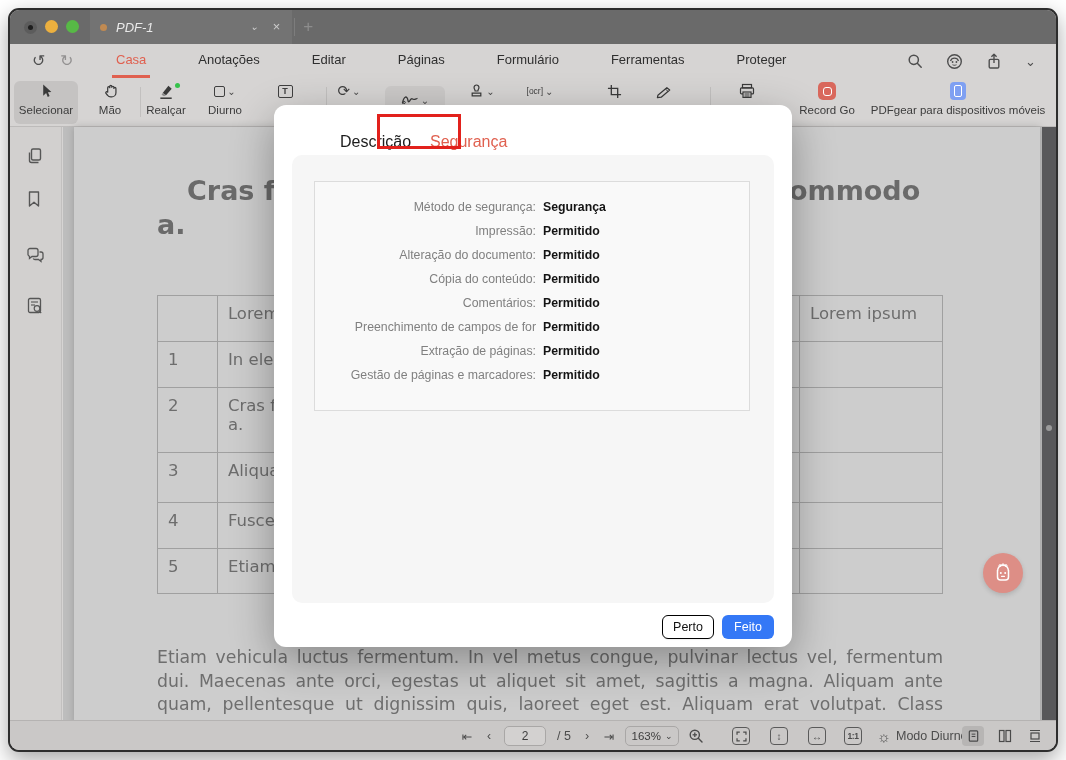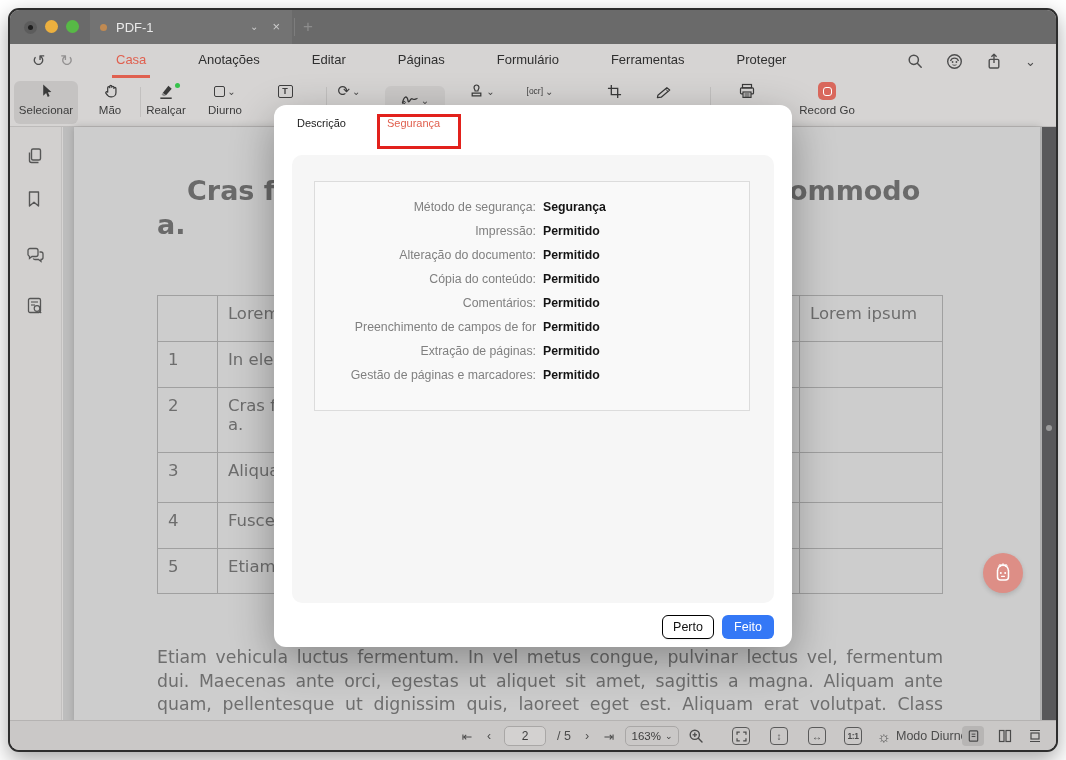--- a/index.html
+++ b/index.html
@@ -4,21 +4,21 @@
 <style>
   * { margin:0; padding:0; box-sizing:border-box; }
   html,body { width:1066px; height:760px; background:#ffffff; font-family:"Liberation Sans",sans-serif; overflow:hidden; }
   .abs { position:absolute; }
   #stage { position:relative; width:1066px; height:760px; background:#fff; }
   #window { position:absolute; left:8px; top:8px; width:1050px; height:744px;
     border:2px solid #2d2d2d; border-radius:11px; overflow:hidden; background:#d6d4d3;
     box-shadow:0 8px 22px rgba(0,0,0,.35); }
 
   
-  .titlebar { position:absolute; left:0; top:0; right:0; height:34px; background:#6a6a6a; }
+  .titlebar { position:absolute; left:0; top:0; right:0; height:34px; background:#6a6a6a;font-style:italic; }
   .tl { width:13px; height:13px; border-radius:50%; display:inline-block; }
   .tl-close { background:#5c5c5c; position:relative; }
   .tl-close::after{ content:""; position:absolute; left:4px; top:4px; width:5px; height:5px; border-radius:50%; background:#1e1e1e;}
   .tl-min { background:#ecb03f; }
   .tl-max { background:#57b946; }
   .doc-tab { position:absolute; left:80px; top:0; width:202px; height:34px; background:#737373; display:flex; align-items:center; }
   .unsaved-dot { width:7px; height:7px; border-radius:50%; background:#c08a52; margin-left:10px; }
   .doc-tab-title { color:#e9e9e9; font-size:13px; margin-left:9px; flex:1; }
   .tb-glyph { color:#cccccc; font-size:13px; line-height:34px; }
   .tab-sep { position:absolute; left:284px; top:8px; width:1px; height:18px; background:#7d7d7d; }
@@ -72,21 +72,21 @@
   .fitbox { width:18px; height:18px; top:6px; border:1.3px solid #5a5a5a; border-radius:4px; font-size:10px; color:#4c4c4c; }
   .ratio { font-size:8.5px; font-weight:bold; letter-spacing:-0.5px; }
   .viewbox { width:22px; height:20px; top:5px; border-radius:4px; }
   .viewbox.sel { background:#b7b5b4; }
 
   
   .robot { position:absolute; left:973px; top:543px; width:40px; height:40px; border-radius:50%; background:#dd8e86; display:flex; align-items:center; justify-content:center; box-shadow:0 2px 5px rgba(0,0,0,.15); }
 
   
   .modal { position:absolute; left:264px; top:95px; width:518px; height:542px; background:#ffffff; border-radius:12px; box-shadow:0 14px 44px rgba(0,0,0,.33); }
-  .mtab { position:absolute; top:12px; font-size:11px; }
+  .mtab { position:absolute; top:28px; font-size:16px;margin-left:43px; }
   .mtab-desc { left:23px; color:#1c1c1c; }
   .mtab-sec { left:113px; color:#e0604f; }
   .annot { position:absolute; left:103px; top:9px; width:84px; height:35px; border:3px solid #e2211c; }
   .mcontent { position:absolute; left:18px; top:50px; width:482px; height:448px; background:#f6f6f6; border-radius:10px; }
   .mpanel { position:absolute; left:22px; top:26px; width:436px; height:230px; background:#f9f9f9; border:1px solid #dcdcdc; border-radius:0; padding-top:13px; }
   .mrow { display:flex; height:24px; align-items:center; font-size:12.3px; }
   .mlabel { width:221px; text-align:right; color:#808080; }
   .mvalue { margin-left:7px; color:#141414; font-weight:bold; }
   .mbtn { position:absolute; top:510px; width:52px; height:24px; border-radius:6px; font-size:12.5px; display:flex; align-items:center; justify-content:center; }
   .btn-perto { right:78px; background:#fff; border:1px solid #000000; color:#111; box-shadow:0 1px 1px rgba(0,0,0,.06); }
@@ -253,20 +253,28 @@
           </span>
     </div>
     <div class="tool" style="left:785px;">
       <span class="tool-ic">
             <span class="recgo-ic">
               <span class="recgo-in"></span>
             </span>
           </span>
       <span class="tlabel">Record Go</span>
     </div>
+    <div class="tool" style="left:843px;width:210px;">
+      <span class="tool-ic">
+            <span class="mob-ic">
+              <span class="mob-in"></span>
+            </span>
+          </span>
+      <span class="tlabel">PDFgear para dispositivos móveis</span>
+    </div>
   </div>
 
   <div class="sidebar">
     <span class="sb-ic" style="top:20px;">
           <svg width="18" height="18" viewBox="0 0 18 18">
             <rect x="5.5" y="2" width="9" height="11" rx="1.5" fill="none" stroke="#565656" stroke-width="1.4"></rect>
             <path d="M3.5 5.5 v8 a2 2 0 0 0 2 2 h7" fill="none" stroke="#565656" stroke-width="1.4"></path>
           </svg>
         </span>
     <span class="sb-ic" style="top:63px;">

